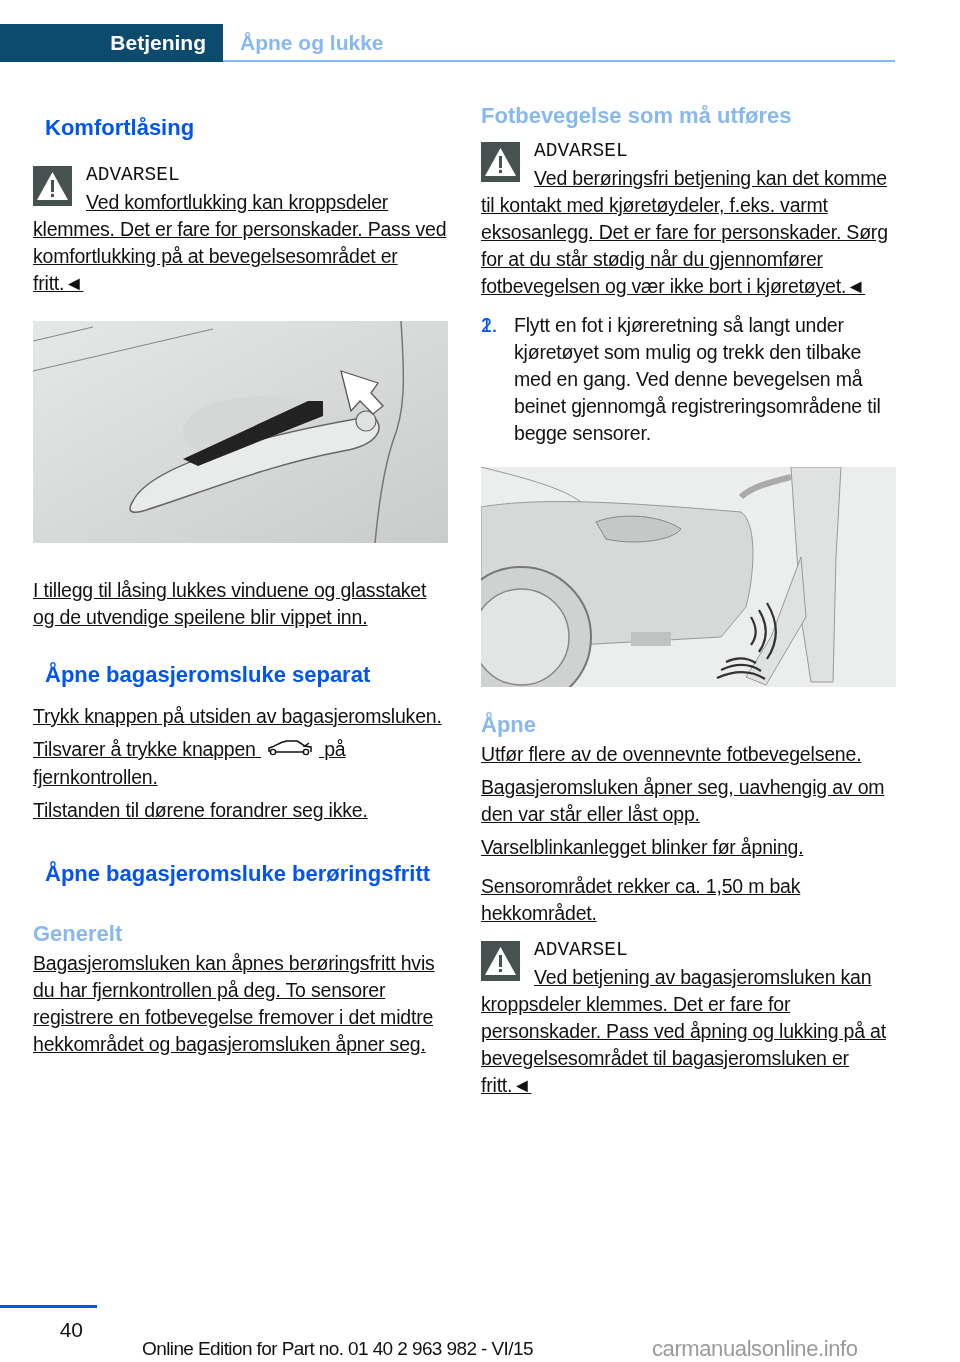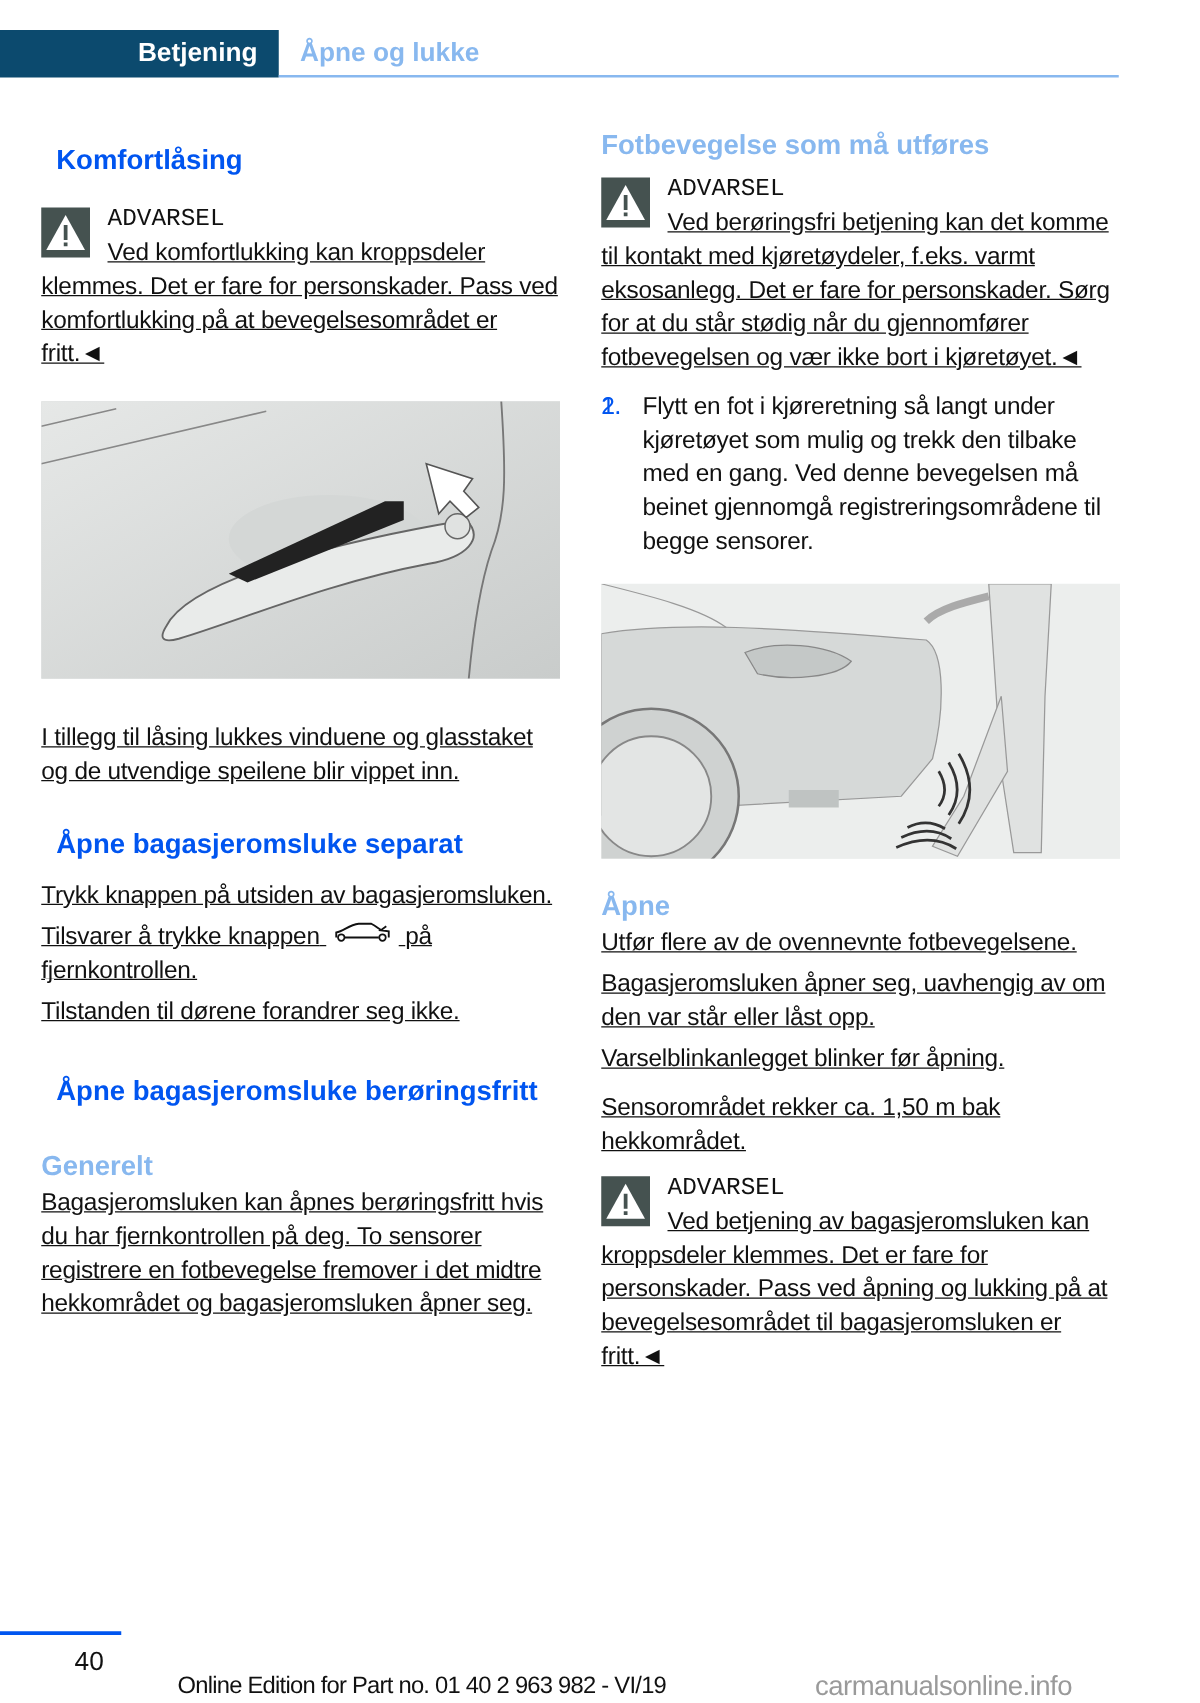--- a/index.html
+++ b/index.html
@@ -191,14 +191,14 @@
           <rect x="15" y="23" width="3" height="3" fill="#455250"></rect>
         </svg>
     </div>
     <div class="warn-title">ADVARSEL</div>
     <p>Ved betjening av bagasjeromsluken kan kroppsdeler klemmes. Det er fare for personskader. Pass ved åpning og lukking på at bevegelsesområdet til bagasjeromsluken er fritt.◄</p>
   </div>
 </div>
 
 <div class="footer-line"></div>
 <div class="page-num">40</div>
-<div class="edition">Online Edition for Part no. 01 40 2 963 982 - VI/19</div>
+<div class="edition">Online Edition for Part no. 01 40 2 963 982 - VI/15</div>
 <div class="watermark">carmanualsonline.info</div>
 
 </body></html>

